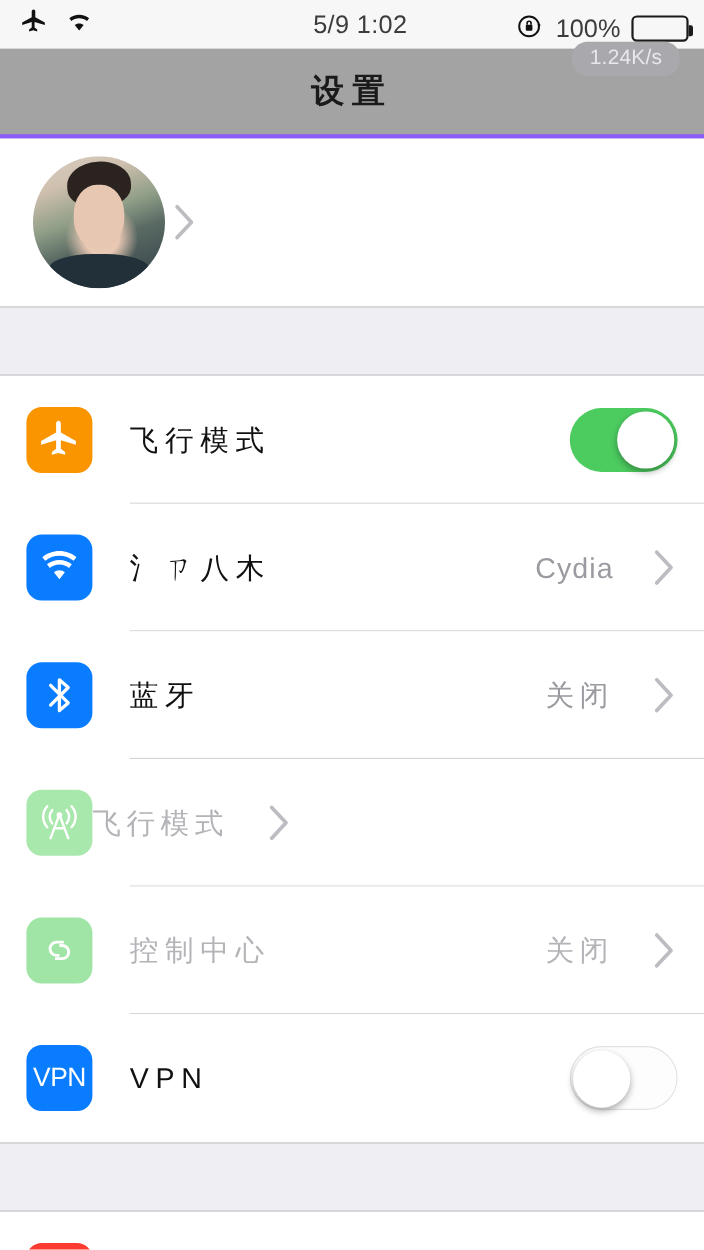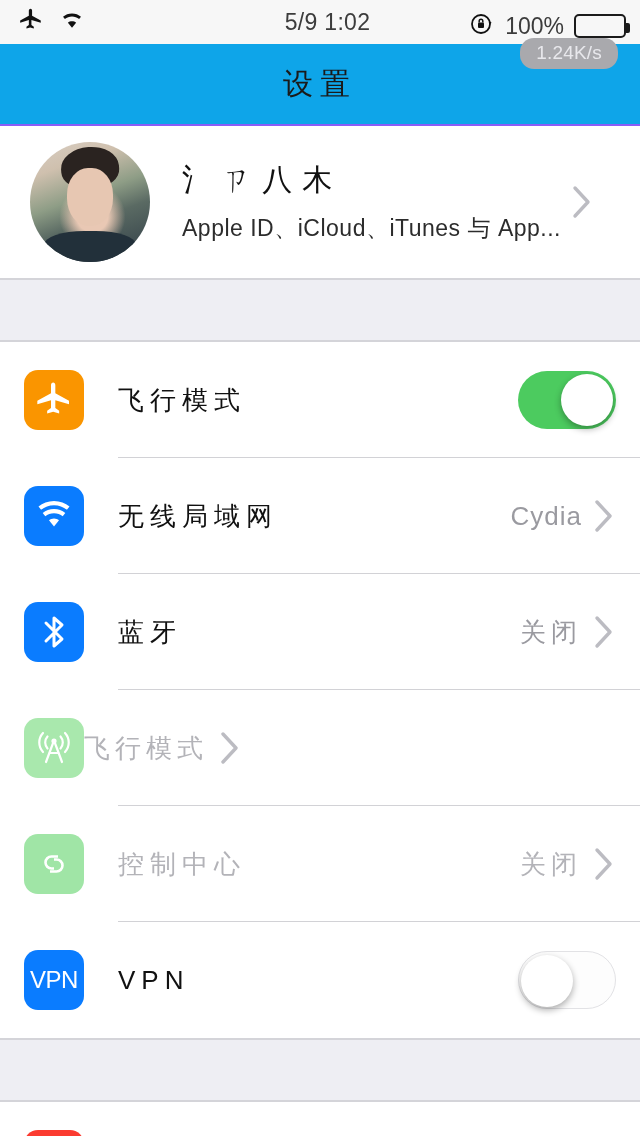--- a/index.html
+++ b/index.html
@@ -31,23 +31,24 @@
 
   .speed-badge {
     position:absolute; right:22px; top:38px;
     background:#a9a9ad; color:#e8e8ec;
     font-size:19px; border-radius:14px; padding:4px 16px 5px;
     letter-spacing:0.2px;
   }
 
   
   .navbar {
-    height:82px; background:#0ea5e9;
+    height:82px; background:#a3a3a3;
     display:flex; align-items:center; justify-content:center;
-    border-bottom:2px solid #8b5cf6;
+    border-bottom:4px solid #8b5cf6;
+    font-weight:bold;
   }
   .navbar .title { font-size:30px; color:#1a1a1a; letter-spacing:7px; }
 
   
   .gap { height:62px; background:#eeeef3; border-top:1px solid #d4d4d9; border-bottom:1px solid #d4d4d9; }
   .group { background:#ffffff; border-top:1px solid #d4d4d9; border-bottom:1px solid #d4d4d9; }
   .group.noborder-top { border-top:none; }
 
   
   .profile {
@@ -72,21 +73,21 @@
   .profile-sub { font-size:23px; color:#2c2c2c; margin-top:12px; letter-spacing:0.5px; white-space:nowrap;
                  overflow:hidden; text-overflow:clip; }
 
   
   .row { display:flex; align-items:center; height:116px; padding-left:24px; position:relative; background:#fff; }
   .row .sep { position:absolute; left:118px; right:0; bottom:0; height:1px; background:#d2d2d6; }
   .icon-box { width:60px; height:60px; border-radius:14px; flex:none;
               display:flex; align-items:center; justify-content:center; position:relative; }
   .row-label { flex:1; margin-left:34px; font-size:26px; color:#111; letter-spacing:6px; }
   .row.disabled .row-label, .row.disabled .row-value { color:#b3b3b8; }
-  .row-value { font-size:26px; color:#9a9aa0; letter-spacing:5px; margin-right:4px; white-space:nowrap; }
+  .row-value { font-size:26px; color:#9a9aa0; letter-spacing:5px; margin-right:28px; white-space:nowrap; }
   .row-value.latin { letter-spacing:1px; }
   .chevron { width:36px; margin-right:18px; display:flex; align-items:center; justify-content:center; flex:none; }
   .chevron svg { display:block; }
 
   
   .toggle { width:98px; height:58px; border-radius:29px; position:relative; flex:none; margin-right:24px; }
   .toggle.on { background:#4ccb5f; }
   .toggle.off { background:#fdfdfd; border:1px solid #e2e2e5; }
   .toggle .knob { position:absolute; top:3px; width:52px; height:52px; border-radius:50%;
                   background:#fff; box-shadow:0 3px 7px rgba(0,0,0,0.33); }
@@ -139,24 +140,20 @@
     <span class="title">设置</span>
   </div>
 
   <div class="group noborder-top">
     <div class="profile">
       <div class="avatar">
         <div class="hair"></div>
           <div class="face"></div>
           <div class="shirt"></div>
       </div>
-      <div class="profile-text">
-        <div class="profile-name">氵ㄗ八木</div>
-        <div class="profile-sub">Apple ID、iCloud、iTunes 与 App...</div>
-      </div>
       <div class="chevron">
         <svg width="20" height="34" viewBox="0 0 20 34">
             <path d="M3 3l13 14L3 31" fill="none" stroke="#bcbcc2" stroke-width="3.4" stroke-linecap="round" stroke-linejoin="round"></path>
           </svg>
       </div>
     </div>
   </div>
 
   <div class="gap"></div>
 
@@ -174,21 +171,21 @@
         <span class="sep"></span>
       </div>
       <div class="row">
         <div class="icon-box" style="background:#0a7cff">
         <svg width="40" height="32" viewBox="0 0 40 32">
           <path fill="#fff" d="M20 26.5l5-6.2c-1.4-1.1-3.1-1.8-5-1.8s-3.6.7-5 1.8l5 6.2z"></path>
           <path fill="#fff" d="M20 13.2c3.3 0 6.4 1.2 8.7 3.1l2.6-3.3C28.2 10.5 24.3 9 20 9s-8.2 1.5-11.3 4l2.6 3.3c2.3-1.9 5.4-3.1 8.7-3.1z"></path>
           <path fill="#fff" d="M20 5.2c4.9 0 9.4 1.7 12.9 4.6l2.6-3.2C31.4 3.1 26 1 20 1S8.6 3.1 4.5 6.6l2.6 3.2C10.6 6.9 15.1 5.2 20 5.2z"></path>
         </svg>
         </div>
-        <span class="row-label">无线局域网</span>
+        <span class="row-label">氵ㄗ八木</span>
         <span class="row-value latin">Cydia</span>
         <div class="chevron">
     <svg width="20" height="34" viewBox="0 0 20 34">
             <path d="M3 3l13 14L3 31" fill="none" stroke="#bcbcc2" stroke-width="3.4" stroke-linecap="round" stroke-linejoin="round"></path>
           </svg>
         </div>
         <span class="sep"></span>
       </div>
       <div class="row">
         <div class="icon-box" style="background:#0a7cff">

